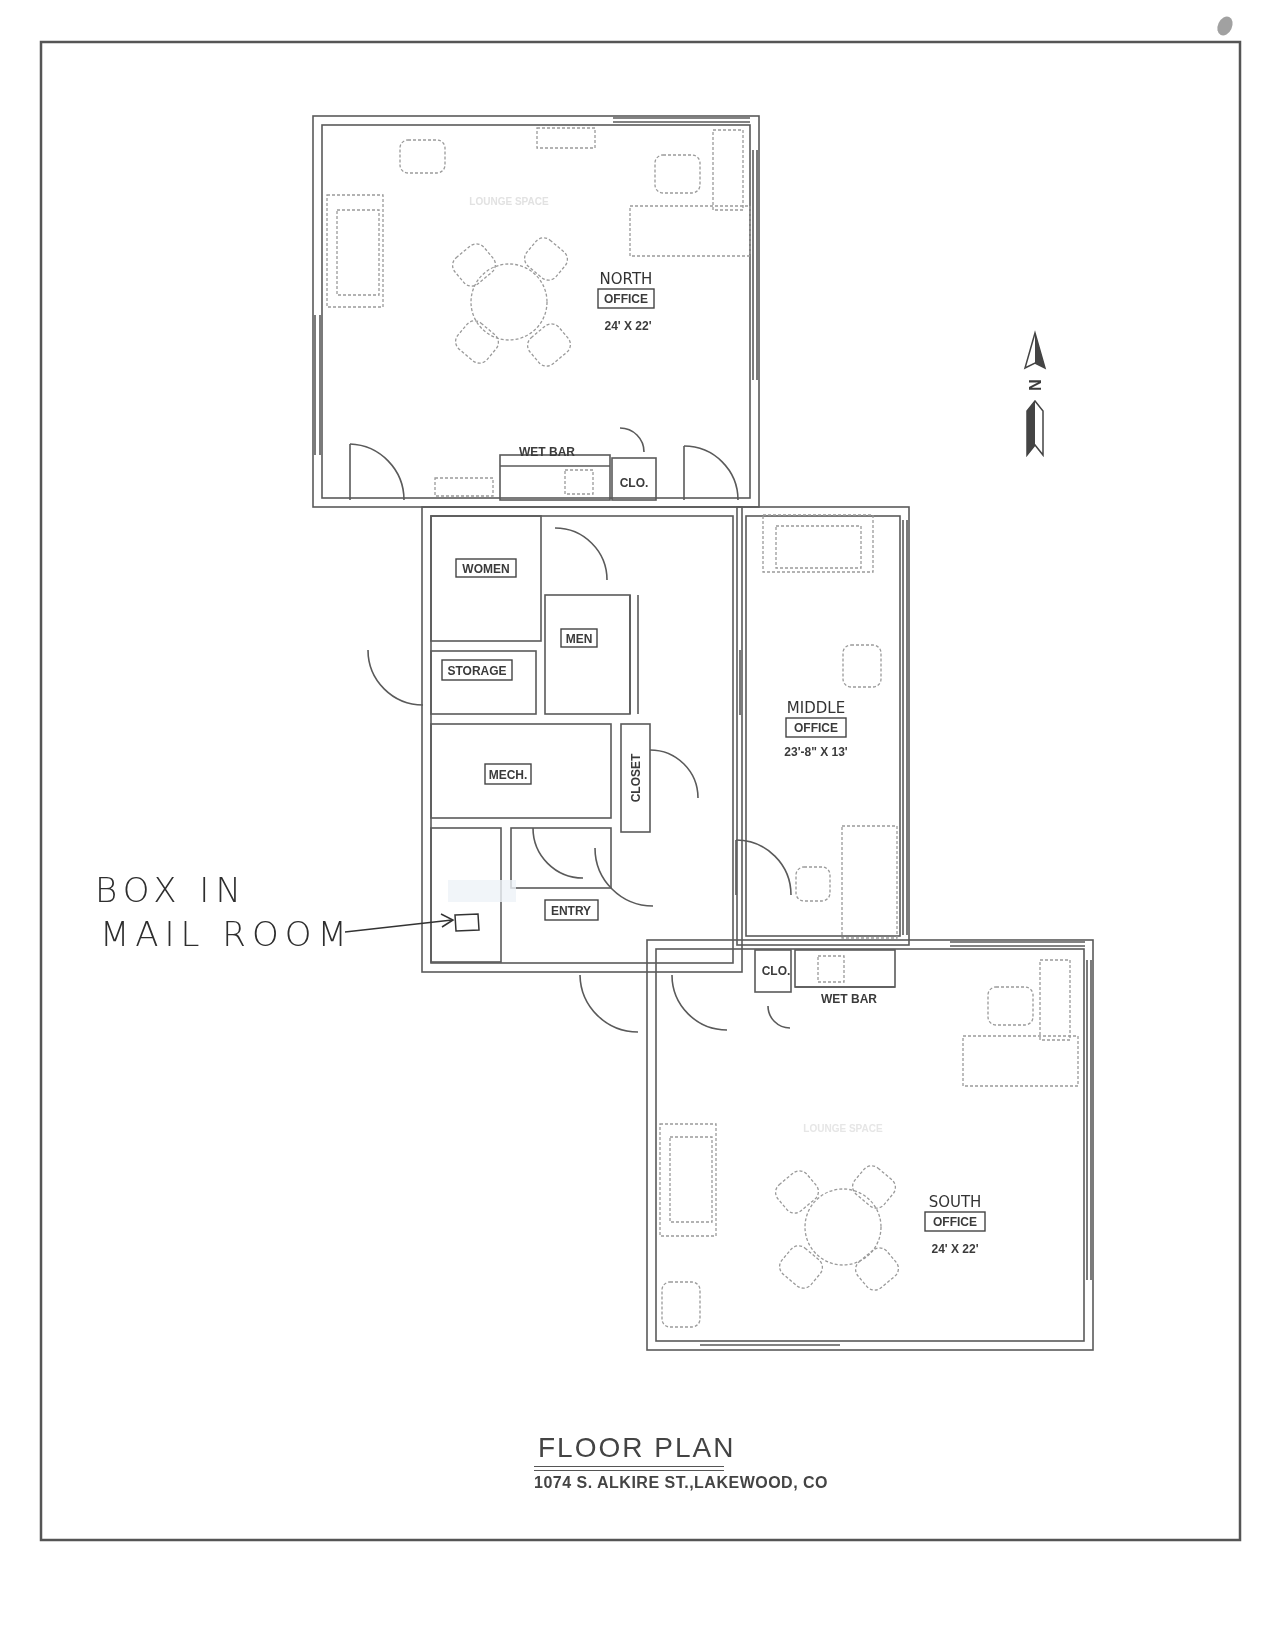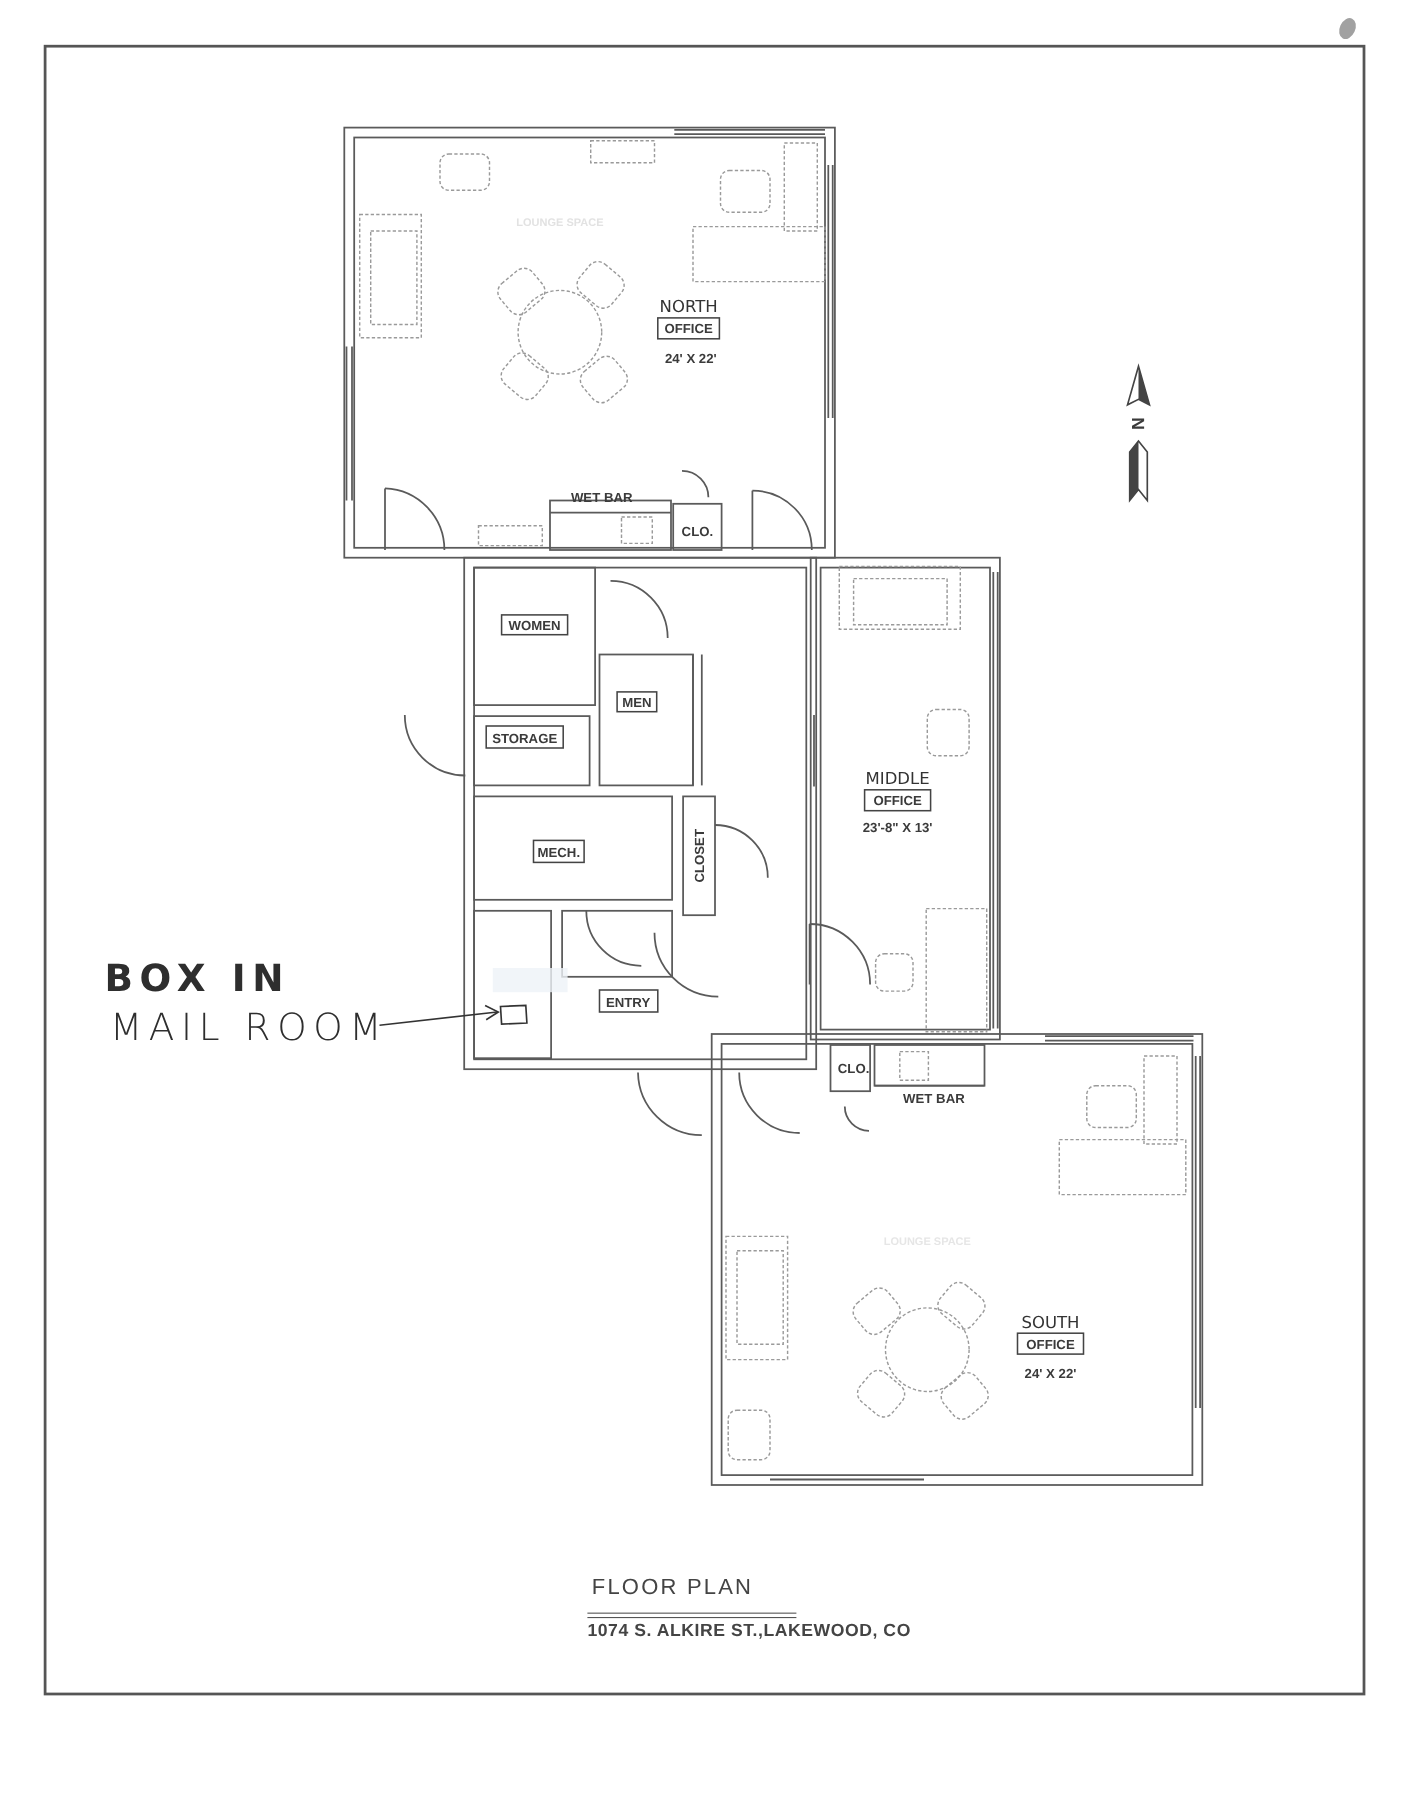--- a/index.html
+++ b/index.html
@@ -1,21 +1,21 @@
 <!DOCTYPE html>
 <html><head>
 <meta charset="utf-8">
 <style>
   html, body { margin: 0; padding: 0; background: #ffffff; }
   body { width: 1275px; height: 1650px; position: relative; overflow: hidden;
          font-family: "Liberation Sans", sans-serif; color: #3a3a3a; }
   #plan { position: absolute; left: 0; top: 0; }
   .cad { font-family: "Liberation Sans", sans-serif; font-weight: bold; fill: #3b3b3b; }
   .hand { font-family: "DejaVu Sans", sans-serif; fill: #333; }
-  .title { position: absolute; left: 538px; top: 1432px; font-size: 20px;
+  .title { position: absolute; left: 538px; top: 1432px; font-size: 28px;
            letter-spacing: 2px; color: #444; font-family: "Liberation Sans", sans-serif; }
   .title-rule { position: absolute; left: 534px; top: 1466px; width: 190px; height: 3px;
                 border-top: 1.5px solid #555; border-bottom: 1.5px solid #555; }
   .address { position: absolute; left: 534px; top: 1474px; font-size: 16px; font-weight: bold;
              color: #444; letter-spacing: 0.5px; font-family: "Liberation Sans", sans-serif; }
   .note { position: absolute; font-family: "DejaVu Sans", sans-serif; font-size: 34px;
           color: #2e2e2e; letter-spacing: 6px; font-weight: 300; }
   .blot { position: absolute; left: 1218px; top: 16px; width: 14px; height: 20px;
           background: #8a8a8a; border-radius: 50%; transform: rotate(25deg); opacity: .8; }
 </style>
@@ -194,18 +194,18 @@
   <g fill="none" stroke="#333" stroke-width="1.5">
     <path d="M455 915 L478 914 L479 930 L456 931 Z"></path>
     <path d="M345 932 Q400 926 452 920"></path>
     <path d="M441 914 L453 920 L442 927"></path>
   </g>
   <rect x="448" y="880" width="68" height="22" fill="#eef3f8" opacity="0.8"></rect>
 </svg>
 
 <div class="blot"></div>
 
-<div class="note" style="left:95px; top:870px;font-weight:bold;">BOX IN</div>
+<div class="note" style="left:95px; top:870px;">BOX IN</div>
 <div class="note" style="left:100px; top:914px;">MAIL ROOM</div>
 
 <div class="title">FLOOR PLAN</div>
 <div class="title-rule"></div>
 <div class="address">1074 S. ALKIRE ST.,LAKEWOOD, CO</div>
 
 </body></html>

